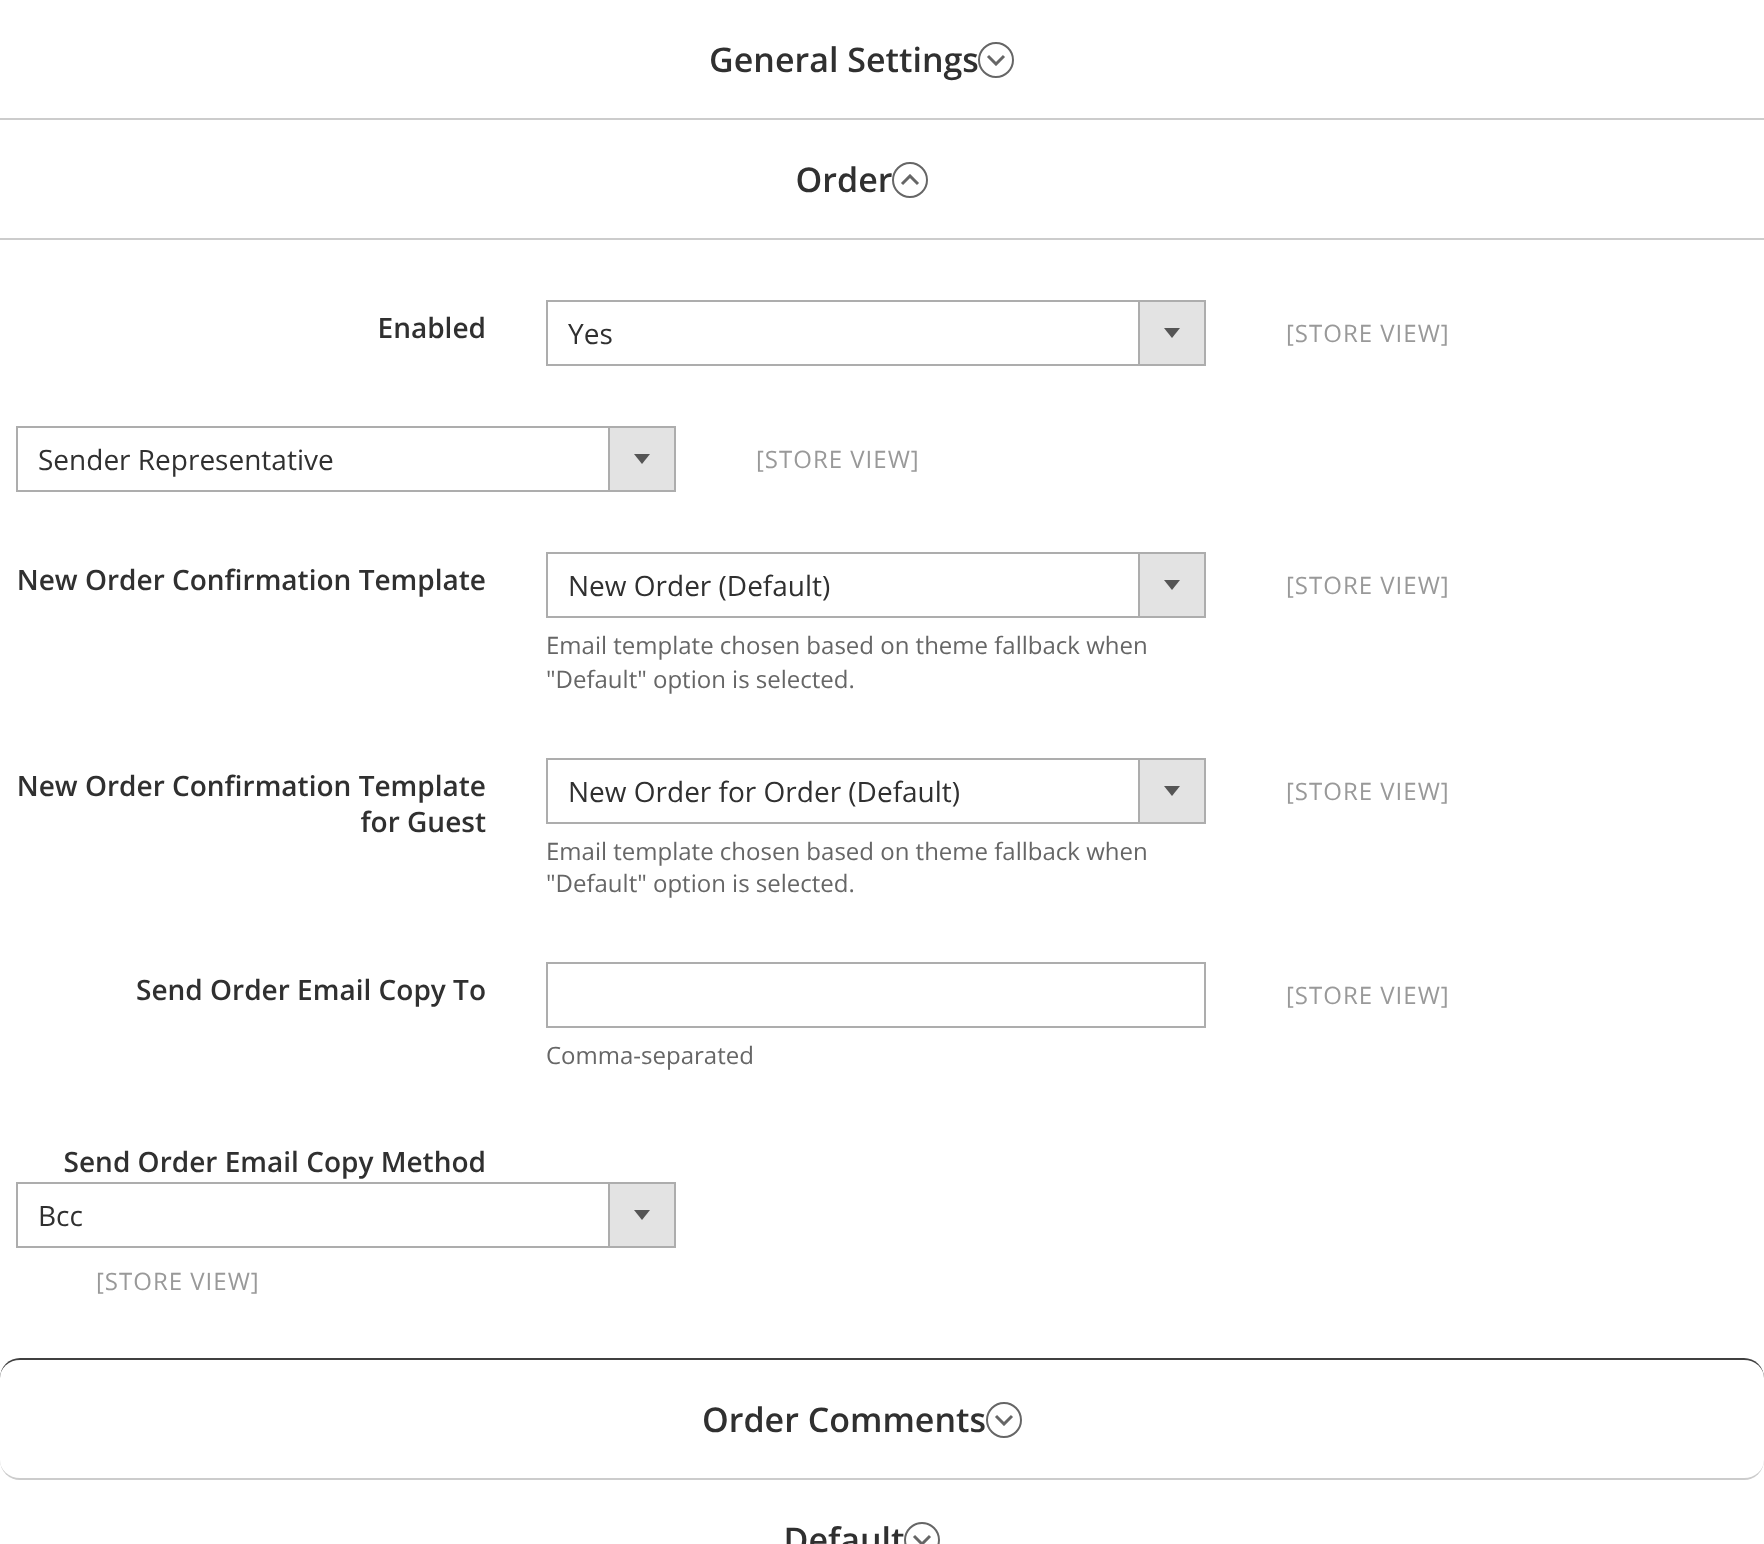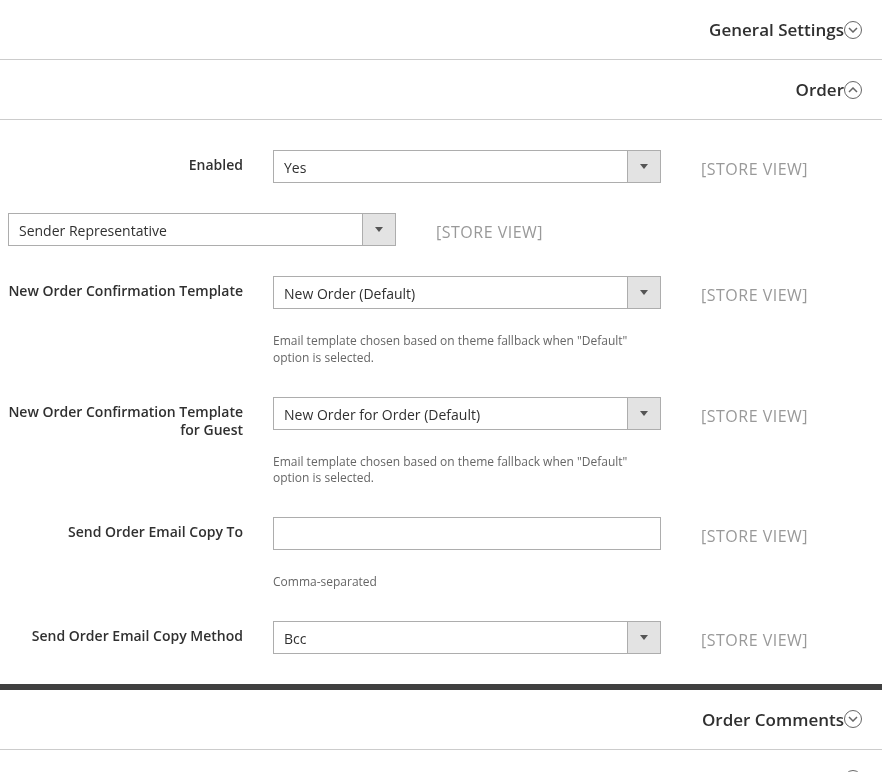--- a/index.html
+++ b/index.html
@@ -9,21 +9,21 @@
     }
     body {
       font-family: 'Open Sans', 'Helvetica Neue', Helvetica, Arial, sans-serif;
       font-size: 14px;
       color: #303030;
       background: #ffffff;
       width: 882px;
     }
     .section-header {
       display: flex;
-      justify-content: flex-end;
+      justify-content: center;
       align-items: center;
       padding: 18px 0;
       border-bottom: 1px solid #cccccc;
       cursor: pointer;
     }
     .section-title {
       font-size: 17px;
       font-weight: 600;
       color: #303030;
     }
@@ -45,33 +45,34 @@
       padding: 30px 0 20px 0;
     }
     .field-row {
       display: flex;
       align-items: flex-start;
       margin-bottom: 30px;
       padding: 0 8px;
     }
     .field-row:last-child {
       margin-bottom: 10px;
+      flex-direction: column;
     }
     .field-label {
       width: 265px;
       text-align: right;
       padding-right: 30px;
       padding-top: 6px;
       font-size: 14px;
       font-weight: 600;
       color: #303030;
       line-height: 1.3;
     }
     .field-control {
-      width: 388px;
+      width: 330px;
     }
     .select-wrapper {
       position: relative;
       width: 100%;
       height: 33px;
       border: 1px solid #adadad;
       display: flex;
     }
     .select-value {
       flex: 1;
@@ -98,28 +99,28 @@
       border: 1px solid #adadad;
       padding: 7px 10px;
       font-size: 14px;
       color: #303030;
       background: #ffffff;
       font-family: inherit;
     }
     .field-note {
       font-size: 12px;
       color: #666666;
-      margin-top: 24px;
+      margin-top: 6px;
       line-height: 1.4;
     }
     .field-scope {
       width: 200px;
       padding-left: 40px;
       padding-top: 8px;
-      font-size: 16px;
+      font-size: 12px;
       color: #999999;
       letter-spacing: 0.5px;
     }
   </style>
 </head>
 <body>
 
 <div class="section-header">
   <span class="section-title">General Settings</span>
   <span class="collapse-icon">
@@ -220,21 +221,21 @@
               <path d="M0 0 L8 0 L4 5 Z" fill="#555555"></path>
             </svg>
         </div>
       </div>
     </div>
     <div class="field-scope">[STORE VIEW]</div>
   </div>
 
 </div>
 
-<div class="section-header" style="border-top:6px solid #404040;">
+<div class="section-header" style="border-top:1px solid #404040;border-radius:10px;">
   <span class="section-title">Order Comments</span>
   <span class="collapse-icon">
     <svg viewBox="0 0 10 6">
         <path d="M1 1 L5 5 L9 1" stroke="#666666" stroke-width="1.5" fill="none"></path>
       </svg>
   </span>
 </div>
 
 <div class="section-header">
   <span class="section-title">Default</span>

